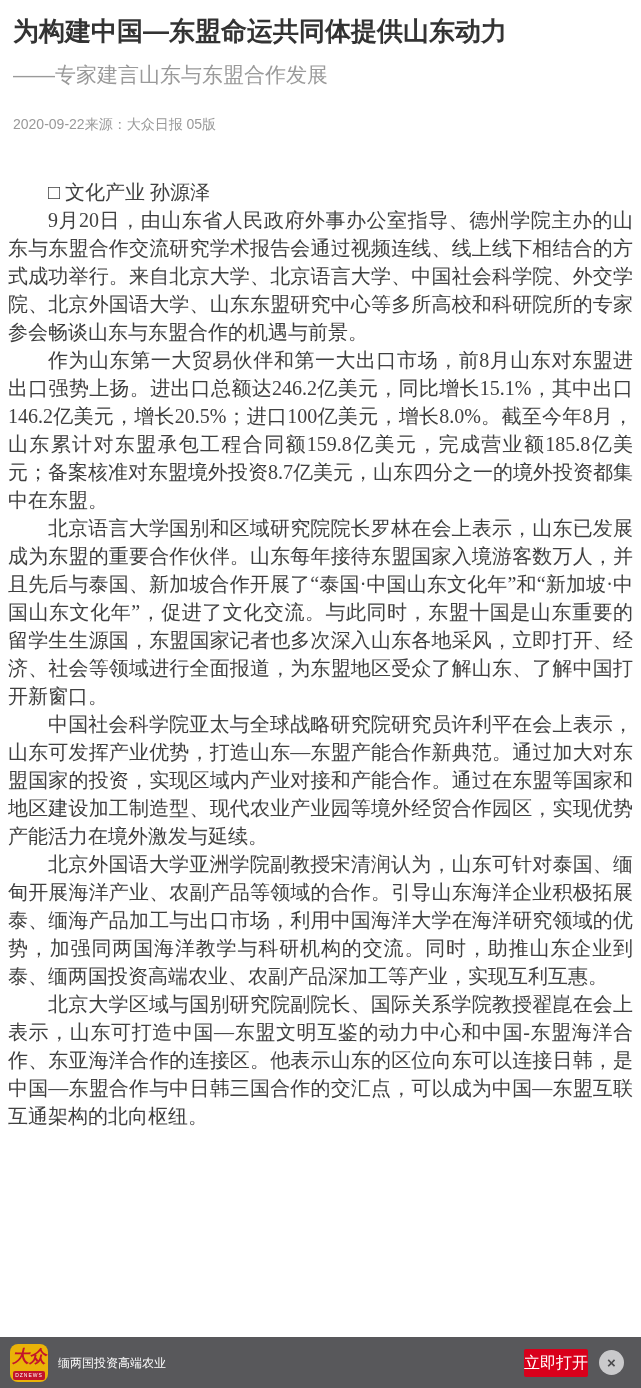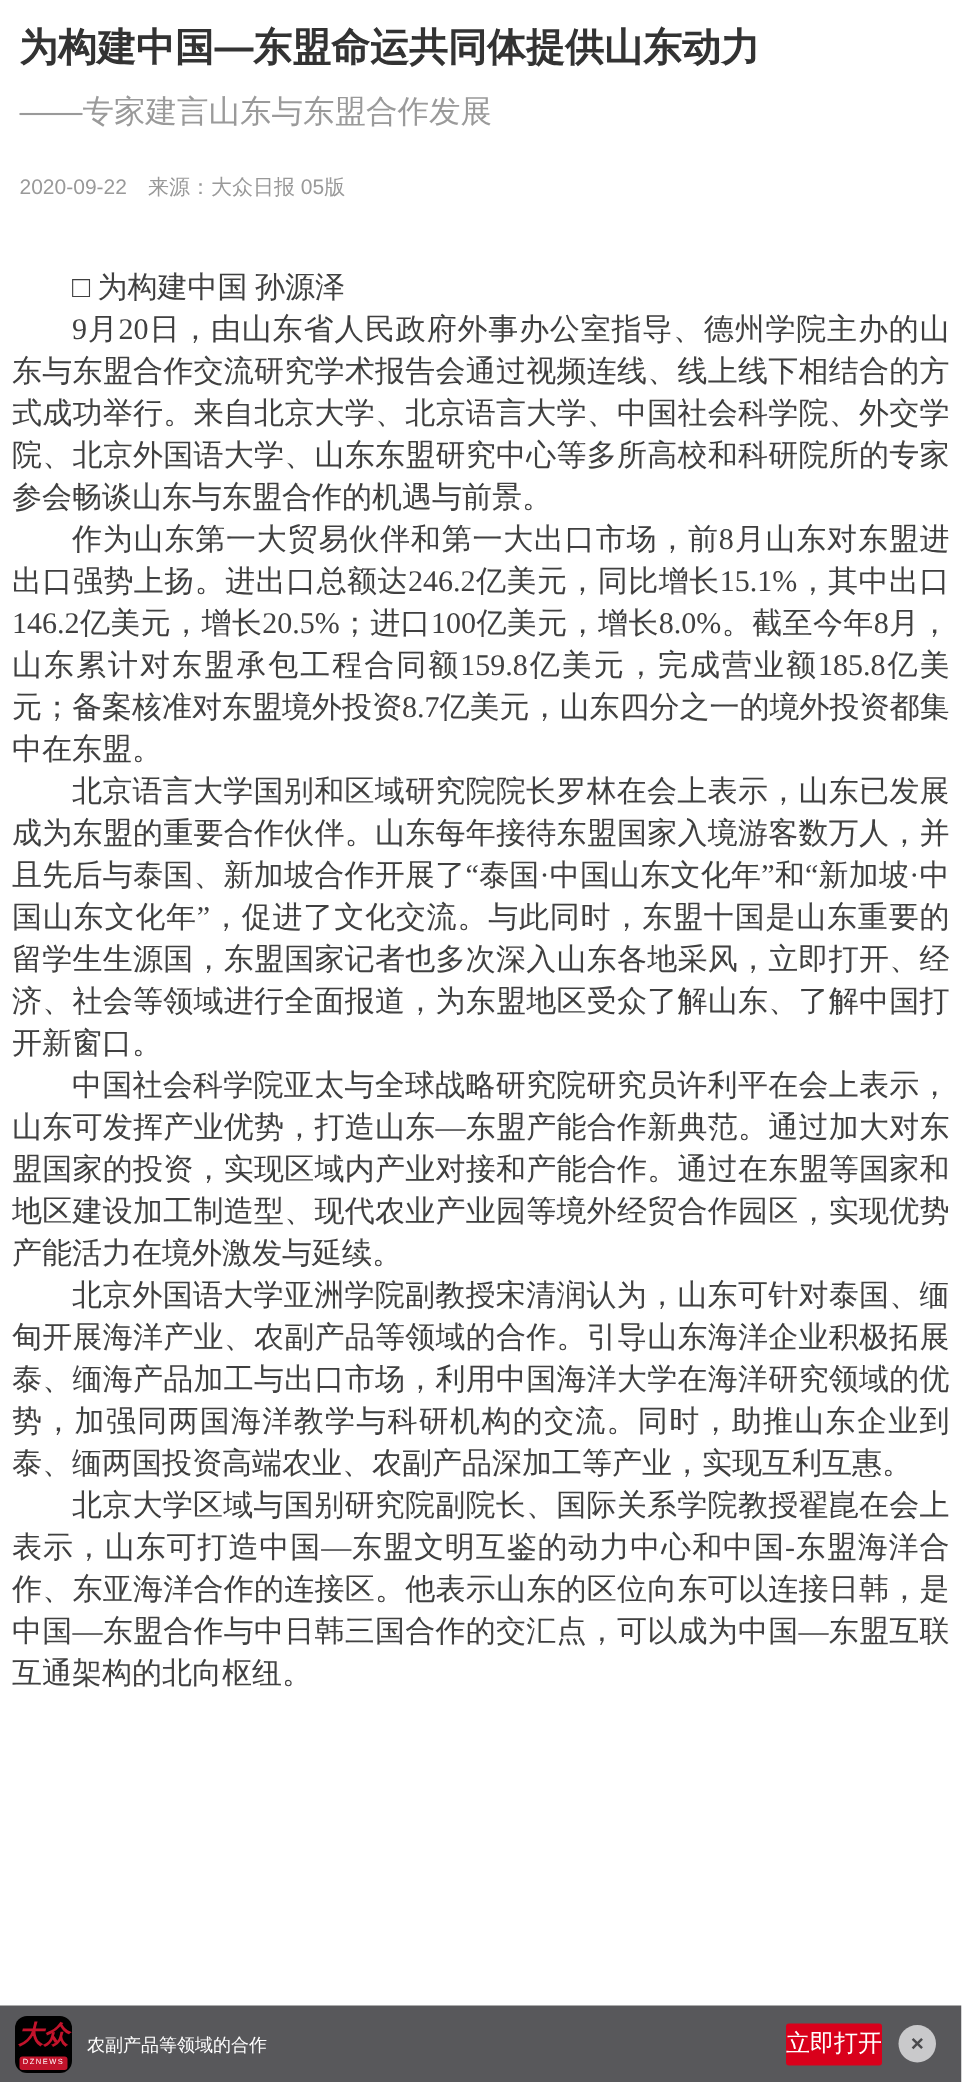--- a/index.html
+++ b/index.html
@@ -24,21 +24,21 @@
     font-size: 21px;
     line-height: 28px;
     font-weight: normal;
     color: #9a9a9a;
   }
   .meta {
     margin-top: 27px;
     font-size: 14px;
     color: #999999;
   }
-  .meta .src { margin-left: 14px; }
+  .meta .src { }
 
   .article-body {
     margin: 44px 8px 0 8px;
     font-family: "Liberation Serif", "DejaVu Serif", serif;
     font-size: 20px;
     line-height: 28px;
     color: #404040;
     text-align: justify;
   }
   .article-body p { margin: 0; text-indent: 2em; }
@@ -47,21 +47,21 @@
     position: absolute;
     left: 0; bottom: 0;
     width: 641px; height: 51px;
     background: #58585b;
     display: flex;
     align-items: center;
     padding: 0 17px 0 10px;
   }
   .logo {
     width: 38px; height: 38px;
-    background: #000000;
+    background: #eab308;
     border-radius: 8px;
     position: relative;
     overflow: hidden;
     flex: 0 0 auto;
   }
   .logo-text {
     position: absolute;
     top: 2px; left: 0; width: 38px;
     text-align: center;
     color: #c2132b;
@@ -118,36 +118,36 @@
 
 <div class="header">
   <h1 class="title">为构建中国—东盟命运共同体提供山东动力</h1>
   <h2 class="subtitle">——专家建言山东与东盟合作发展</h2>
   <div class="meta">
     <span>2020-09-22</span><span class="src">来源：大众日报 05版</span>
   </div>
 </div>
 
 <div class="article-body">
-  <p class="byline">□ 为构建中国 孙源泽</p>
+  <p class="byline">□ 文化产业 孙源泽</p>
   <div>
       <p>9月20日，由山东省人民政府外事办公室指导、德州学院主办的山东与东盟合作交流研究学术报告会通过视频连线、线上线下相结合的方式成功举行。来自北京大学、北京语言大学、中国社会科学院、外交学院、北京外国语大学、山东东盟研究中心等多所高校和科研院所的专家参会畅谈山东与东盟合作的机遇与前景。</p>
       <p>作为山东第一大贸易伙伴和第一大出口市场，前8月山东对东盟进出口强势上扬。进出口总额达246.2亿美元，同比增长15.1%，其中出口146.2亿美元，增长20.5%；进口100亿美元，增长8.0%。截至今年8月，山东累计对东盟承包工程合同额159.8亿美元，完成营业额185.8亿美元；备案核准对东盟境外投资8.7亿美元，山东四分之一的境外投资都集中在东盟。</p>
       <p>北京语言大学国别和区域研究院院长罗林在会上表示，山东已发展成为东盟的重要合作伙伴。山东每年接待东盟国家入境游客数万人，并且先后与泰国、新加坡合作开展了“泰国·中国山东文化年”和“新加坡·中国山东文化年”，促进了文化交流。与此同时，东盟十国是山东重要的留学生生源国，东盟国家记者也多次深入山东各地采风，立即打开、经济、社会等领域进行全面报道，为东盟地区受众了解山东、了解中国打开新窗口。</p>
       <p>中国社会科学院亚太与全球战略研究院研究员许利平在会上表示，山东可发挥产业优势，打造山东—东盟产能合作新典范。通过加大对东盟国家的投资，实现区域内产业对接和产能合作。通过在东盟等国家和地区建设加工制造型、现代农业产业园等境外经贸合作园区，实现优势产能活力在境外激发与延续。</p>
       <p>北京外国语大学亚洲学院副教授宋清润认为，山东可针对泰国、缅甸开展海洋产业、农副产品等领域的合作。引导山东海洋企业积极拓展泰、缅海产品加工与出口市场，利用中国海洋大学在海洋研究领域的优势，加强同两国海洋教学与科研机构的交流。同时，助推山东企业到泰、缅两国投资高端农业、农副产品深加工等产业，实现互利互惠。</p>
       <p>北京大学区域与国别研究院副院长、国际关系学院教授翟崑在会上表示，山东可打造中国—东盟文明互鉴的动力中心和中国-东盟海洋合作、东亚海洋合作的连接区。他表示山东的区位向东可以连接日韩，是中国—东盟合作与中日韩三国合作的交汇点，可以成为中国—东盟互联互通架构的北向枢纽。</p>
     </div>
 </div>
 
 <div class="banner">
   <div class="logo">
     <span class="logo-text">大众</span>
     <span class="logo-ribbon">DZNEWS</span>
   </div>
   <div class="slogans">
-    <div class="slogan2">农副产品等领域的合作</div>
+    <div class="slogan2">缅两国投资高端农业</div>
   </div>
   <button class="open-btn">立即打开</button>
   <div class="close-btn">
     <span>×</span>
   </div>
 </div>
 
 </body></html>

